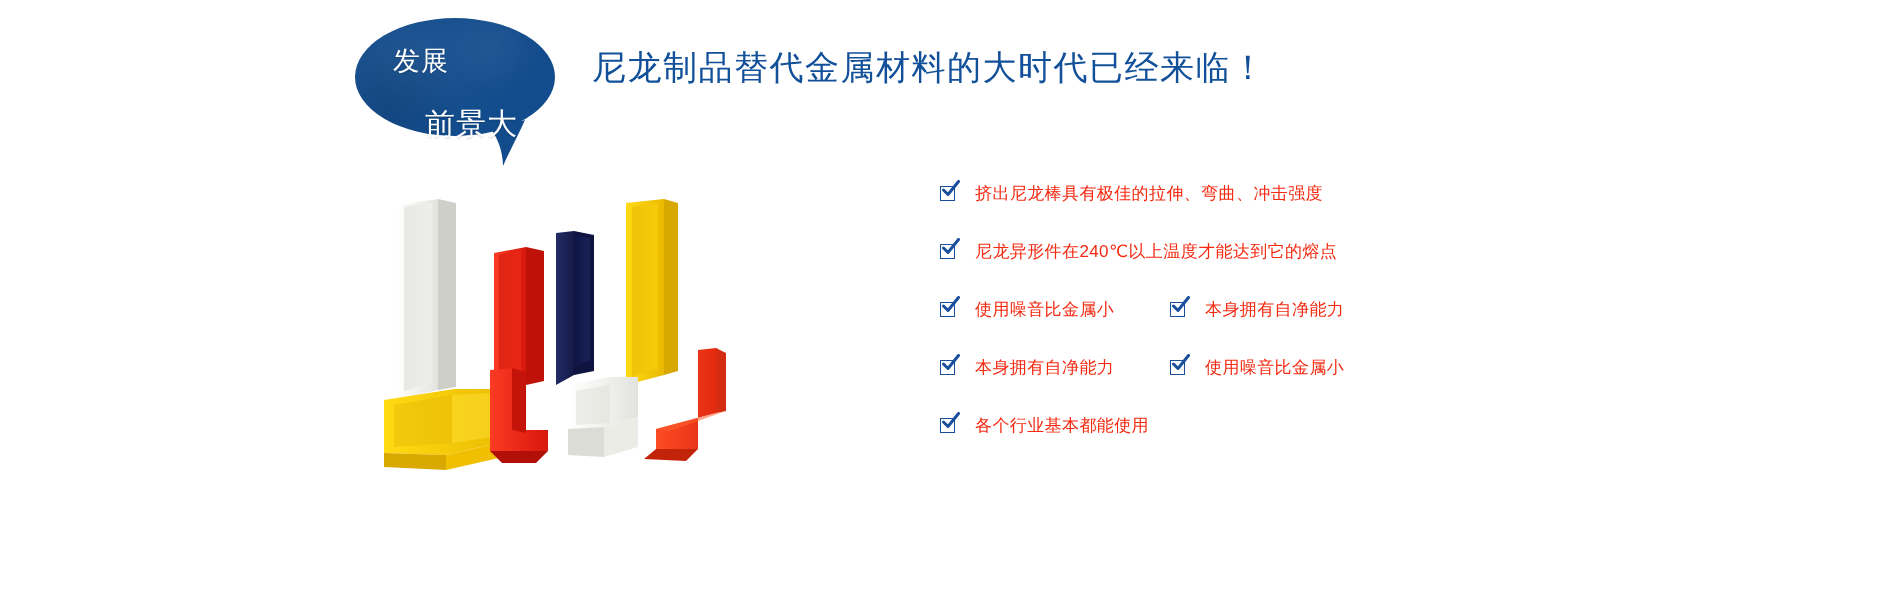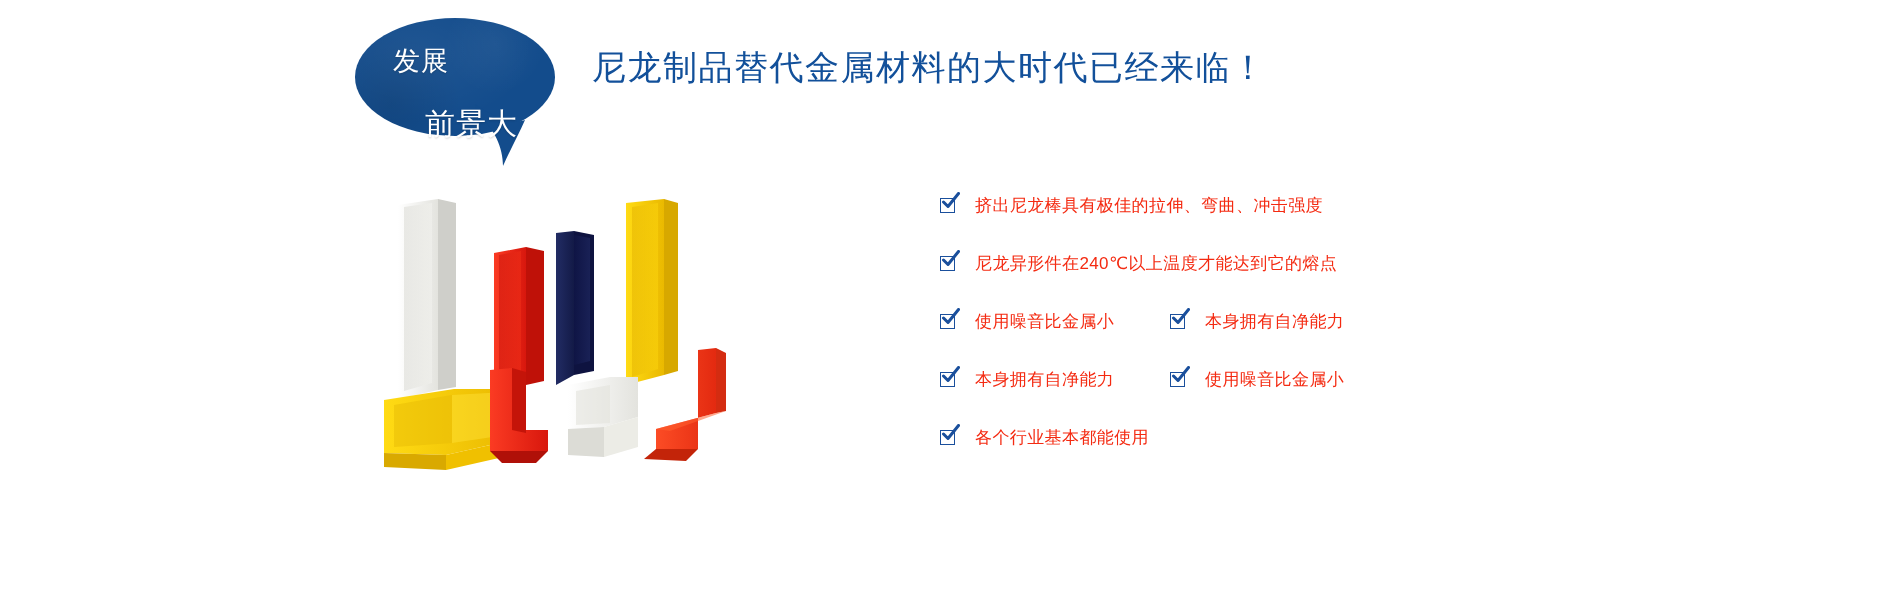--- a/index.html
+++ b/index.html
@@ -91,21 +91,21 @@
     left: 360px;
     top: 185px;
     width: 400px;
     height: 290px;
   }
 
   
   .features {
     position: absolute;
     left: 940px;
-    top: 190px;
+    top: 178px;
     width: 560px;
   }
   .feature-row {
     position: relative;
     height: 58px;
   }
   .feature-item {
     position: absolute;
     top: 0;
     display: flex;

